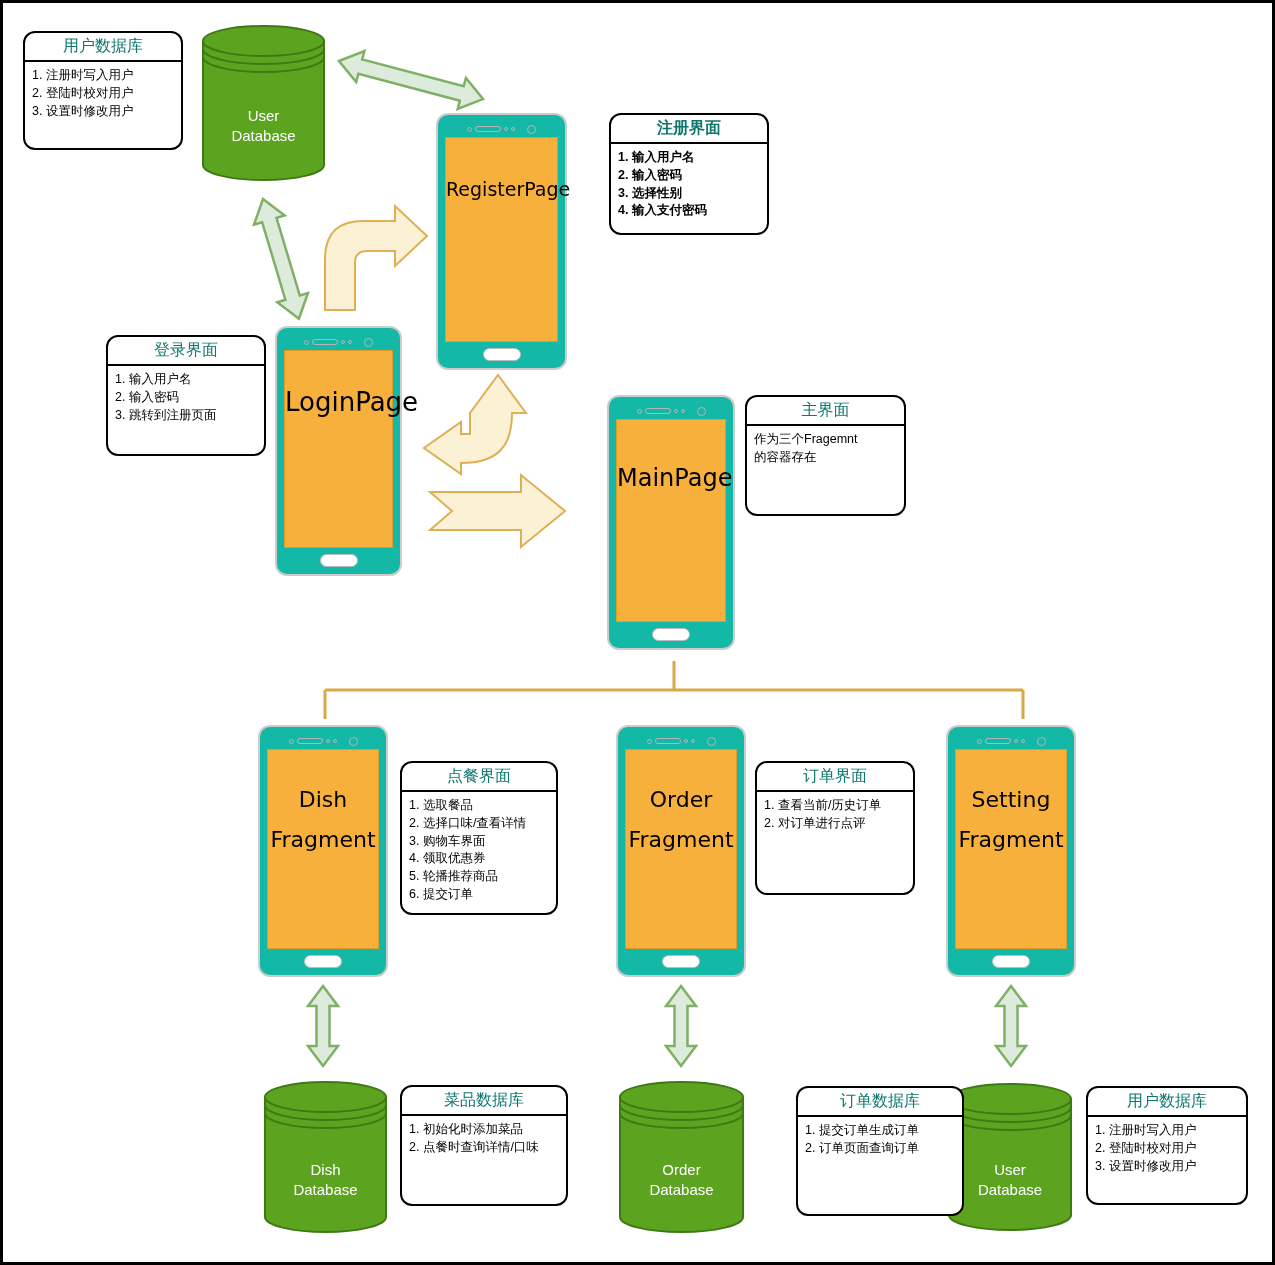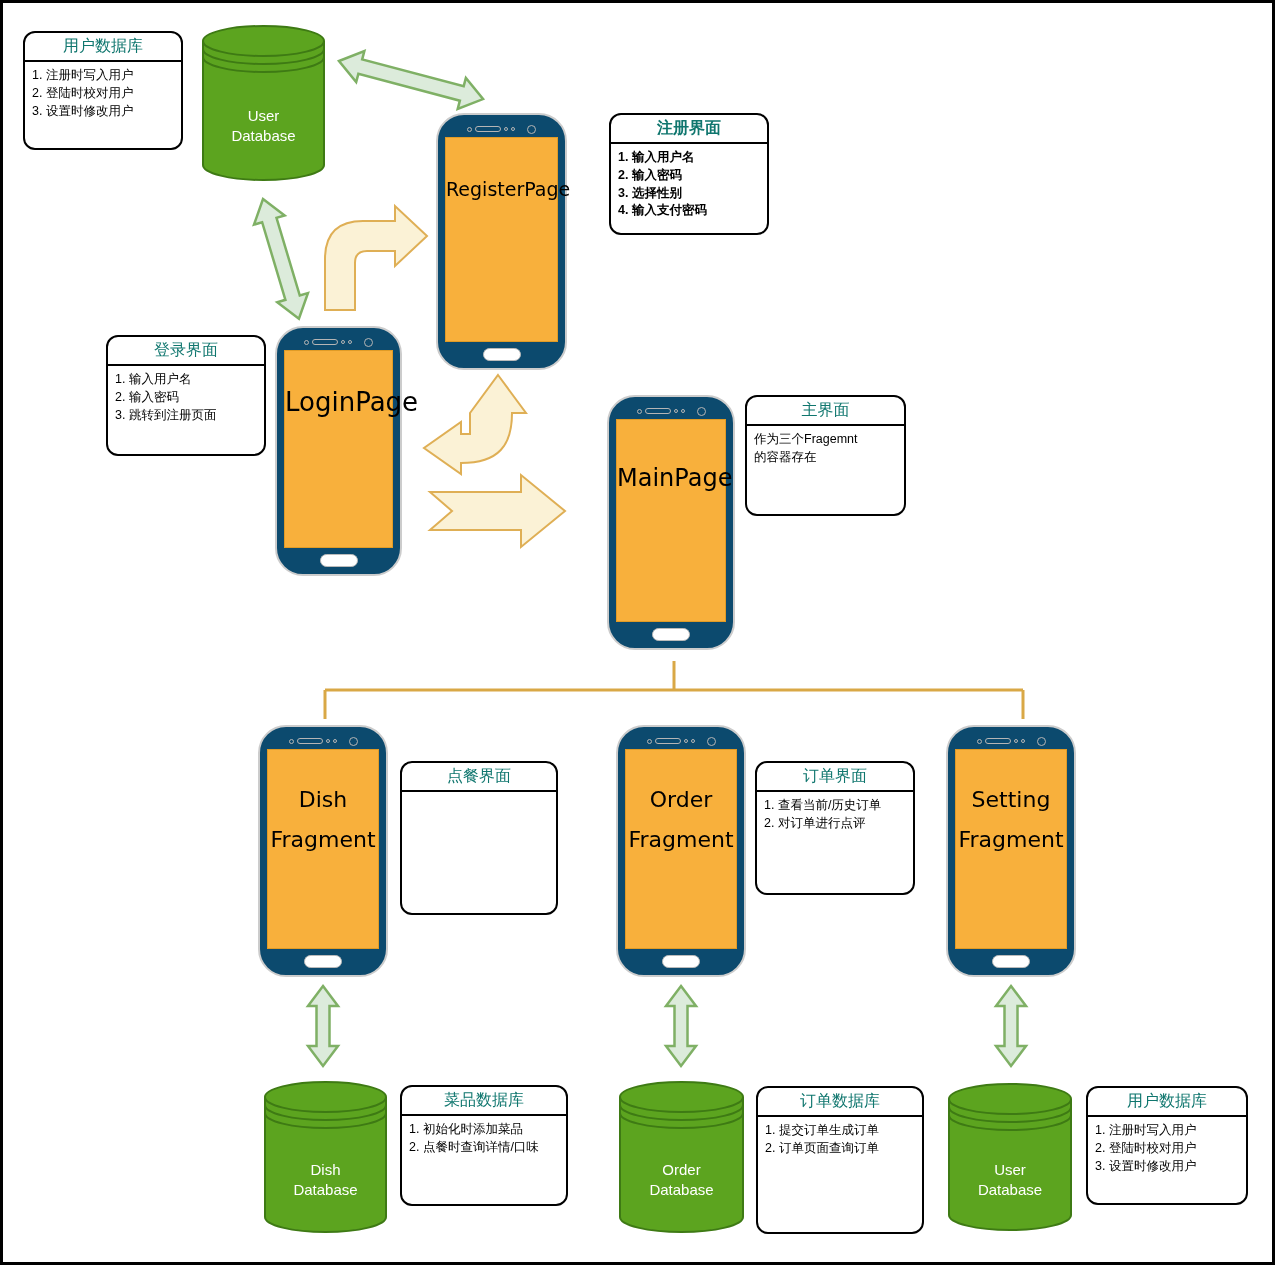--- a/index.html
+++ b/index.html
@@ -5,21 +5,21 @@
   html,body{margin:0;padding:0;background:#fff;}
   .canvas{position:relative;width:1275px;height:1265px;background:#fff;border:3px solid #000;box-sizing:border-box;overflow:hidden;font-family:"Liberation Sans",sans-serif;}
   .overlay{position:absolute;left:0;top:0;width:1275px;height:1265px;}
 
   
   .note{position:absolute;background:#fff;border:2.5px solid #000;border-radius:12px;box-sizing:border-box;z-index:3;}
   .note-title{text-align:center;font-size:16px;color:#0f766e;padding:3px 0 3px;border-bottom:2.5px solid #000;}
   .note-body{padding:5px 22px 4px 7px;font-size:12.5px;line-height:1.42;color:#000;}
 
   
-  .phone{position:absolute;background:#0c4a6e;border:2px solid #ccc;border-radius:28px;box-sizing:border-box;z-index:2;}
+  .phone{position:absolute;background:#14b8a6;border:2px solid #ccc;border-radius:12px;box-sizing:border-box;z-index:2;}
   .ph-top{position:absolute;top:8px;left:0;right:0;height:12px;display:flex;justify-content:center;align-items:center;gap:3px;}
   .cam{width:5px;height:5px;border:1px solid #b5b5b5;border-radius:50%;box-sizing:border-box;}
   .spk{width:26px;height:6px;border:1px solid #b5b5b5;border-radius:3px;box-sizing:border-box;}
   .dot{width:4px;height:4px;border:1px solid #b5b5b5;border-radius:50%;box-sizing:border-box;}
   .bigcam{width:9px;height:9px;border:1px solid #b5b5b5;border-radius:50%;box-sizing:border-box;margin-left:9px;}
   .screen{position:absolute;left:7px;right:7px;top:22px;bottom:26px;background:#F8B03C;border:1px solid #E09B26;box-sizing:border-box;text-align:center;color:#000;font-family:"DejaVu Sans",sans-serif;}
   .home{position:absolute;bottom:7px;left:50%;transform:translateX(-50%);width:38px;height:13px;border:1.5px solid #bbb;border-radius:7px;box-sizing:border-box;background:#fff;}
   .lbl1{font-size:19px;padding-top:40px;}
   .lbl2{font-size:26px;padding-top:36px;}
   .lbl3{font-size:24px;padding-top:44px;}
@@ -221,40 +221,48 @@
   <div class="note" style="left:742px;top:392px;width:161px;height:121px;">
     <div class="note-title">主界面</div>
     <div class="note-body">
       <div>作为三个Fragemnt</div>
       <div>的容器存在</div>
     </div>
   </div>
 
   <div class="note" style="left:397px;top:758px;width:158px;height:154px;">
     <div class="note-title">点餐界面</div>
+    <div class="note-body">
+      <div>1. 选取餐品</div>
+      <div>2. 选择口味/查看详情</div>
+      <div>3. 购物车界面</div>
+      <div>4. 领取优惠券</div>
+      <div>5. 轮播推荐商品</div>
+      <div>6. 提交订单</div>
+    </div>
   </div>
 
   <div class="note" style="left:752px;top:758px;width:160px;height:134px;">
     <div class="note-title">订单界面</div>
     <div class="note-body">
       <div>1. 查看当前/历史订单</div>
       <div>2. 对订单进行点评</div>
     </div>
   </div>
 
 
   <div class="note" style="left:397px;top:1082px;width:168px;height:121px;">
     <div class="note-title">菜品数据库</div>
     <div class="note-body">
       <div>1. 初始化时添加菜品</div>
       <div>2. 点餐时查询详情/口味</div>
     </div>
   </div>
 
-  <div class="note" style="left:753px;top:1083px;width:168px;height:148px;">
+  <div class="note" style="left:793px;top:1083px;width:168px;height:130px;">
     <div class="note-title">订单数据库</div>
     <div class="note-body">
       <div>1. 提交订单生成订单</div>
       <div>2. 订单页面查询订单</div>
     </div>
   </div>
 
   <div class="note" style="left:1083px;top:1083px;width:162px;height:119px;">
     <div class="note-title">用户数据库</div>
     <div class="note-body">

